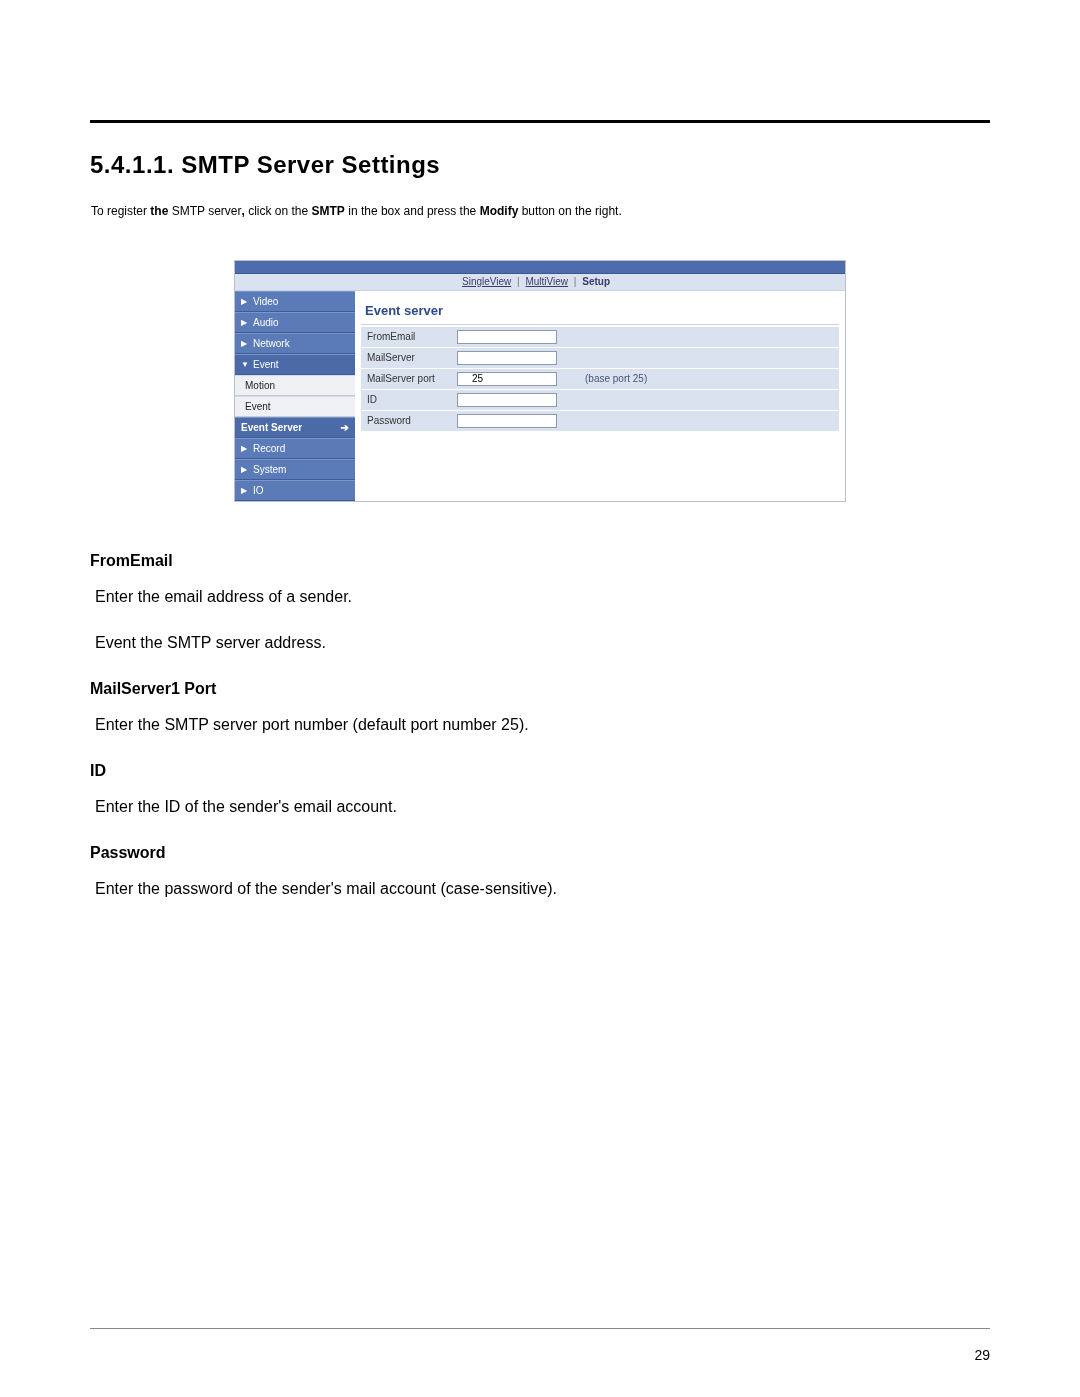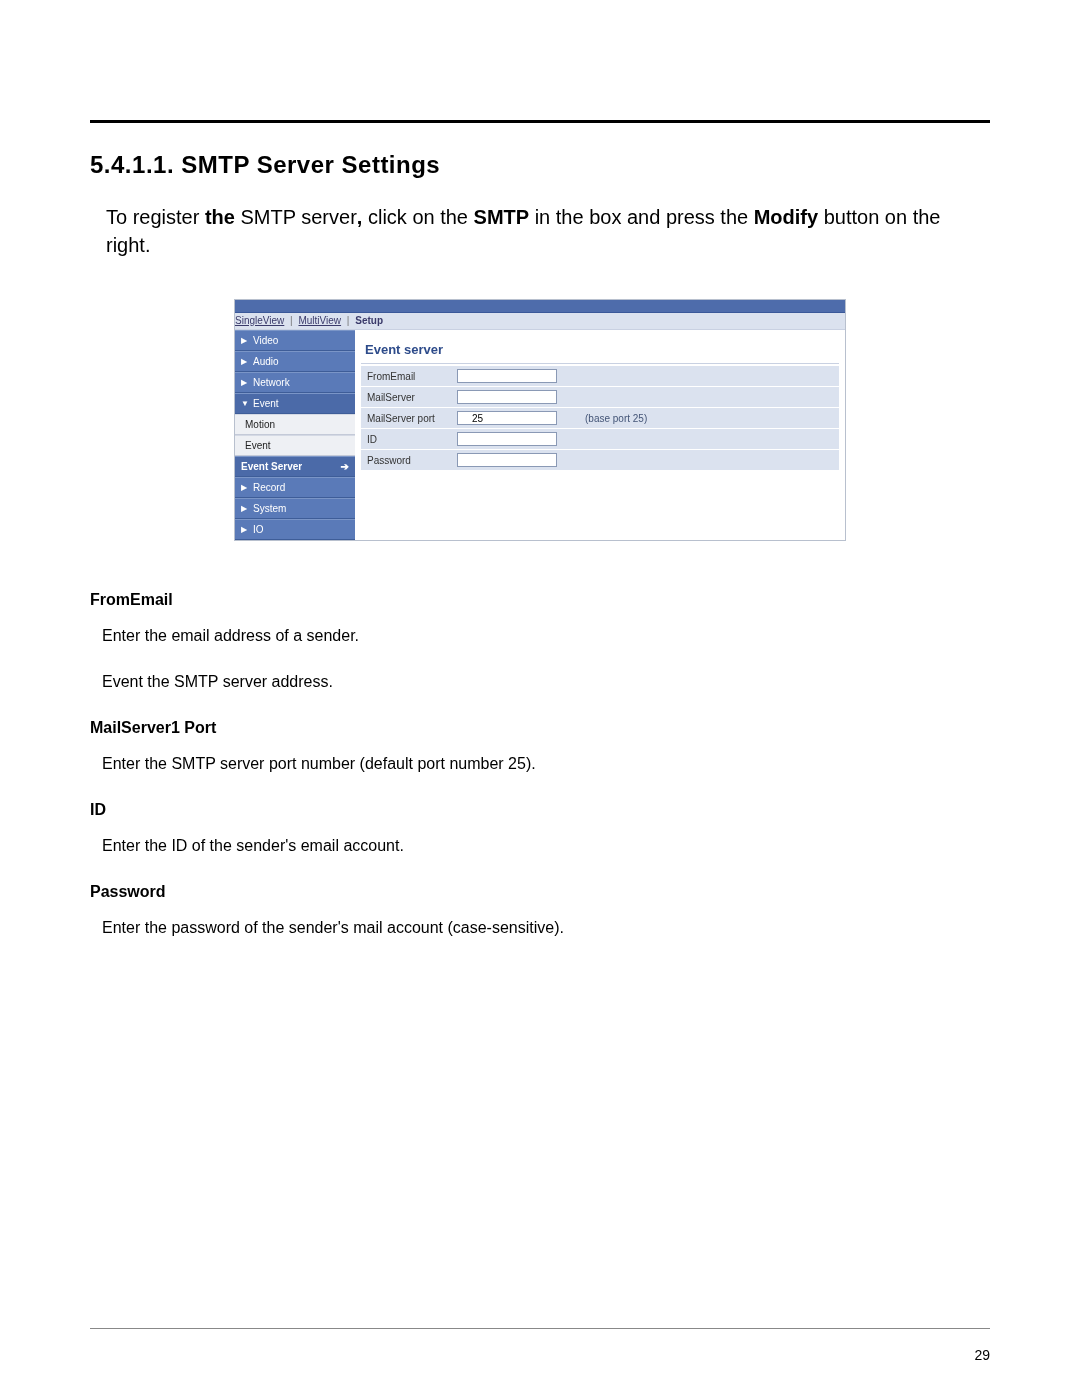--- a/index.html
+++ b/index.html
@@ -1,25 +1,25 @@
 <!DOCTYPE html>
 <html><head>
 <meta charset="utf-8">
 <style>
   html,body{margin:0;padding:0;background:#fff;font-family:Arial,Helvetica,sans-serif;color:#000;}
   .page{width:1080px;min-height:1397px;margin:0 auto;position:relative;box-sizing:border-box;padding:120px 90px 60px 90px;}
   .top-rule{border:none;border-top:3px solid #000;margin:0 0 28px 0;}
   .section-heading{font-family:Arial,Helvetica,sans-serif;font-weight:900;font-size:24px;letter-spacing:0.5px;margin:0 0 24px 0;}
-  .intro{font-size:20px;line-height:1.4;margin:0 0 40px 16px;}
+  .intro{font-size:12px;line-height:1.4;margin:0 0 40px 1px;}
   .intro .b{font-weight:bold;}
 
   
   .ui-shot{width:610px;margin:0 auto 40px auto;border:1px solid #b8c0ce;background:#fff;font-size:11px;color:#333;}
   .top-bar-1{height:12px;background:#4e6cab;border-bottom:1px solid #3a5899;}
-  .top-bar-2{height:16px;background:#dbe2ef;border-bottom:1px solid #c9d1e2;text-align:left;padding-right:8px;line-height:16px;font-size:10px;color:#3a3a6a;}
+  .top-bar-2{height:16px;background:#dbe2ef;border-bottom:1px solid #c9d1e2;text-align:center;padding-right:8px;line-height:16px;font-size:10px;color:#3a3a6a;}
   .top-bar-2 a{color:#3a3a6a;text-decoration:underline;cursor:pointer;}
   .top-bar-2 .sep{margin:0 3px;color:#777;}
   .ui-body{display:flex;align-items:flex-start;background:#fff;min-height:200px;}
   .sidebar{width:120px;flex:0 0 120px;background:#fff;}
   .side-item{background:#5a7ab8;color:#fff;font-size:10px;padding:4px 6px;border-top:1px solid #7a95c7;border-bottom:1px solid #3e5d98;display:flex;align-items:center;gap:4px;}
   .side-item.dark{background:#4b6aa8;}
   .side-item.sub{background:#eef0f4;color:#222;border-top:1px solid #d4d9e4;border-bottom:1px solid #c4cad8;padding-left:10px;}
   .side-item.active{background:#4b6aa8;font-weight:bold;position:relative;}
   .side-item .tri{font-size:8px;display:inline-block;width:8px;}
   .side-item .arrow-right{position:absolute;right:6px;font-size:10px;}
@@ -28,21 +28,21 @@
   .form-row{display:flex;align-items:center;background:#dbe2ef;border-bottom:1px solid #fff;font-size:10px;color:#333;height:20px;}
   .form-row .label{width:90px;flex:0 0 90px;padding-left:6px;}
   .form-row input{height:14px;border:1px solid #8a99b5;font-size:10px;padding:0 14px;width:100px;box-sizing:border-box;background:#fff;}
   .form-row .note{margin-left:28px;color:#445577;font-size:10px;}
   .btn-row{text-align:center;padding:10px 0 4px 0;}
   .btn{display:inline-block;border:1px solid #555;background:#efefef;color:#000;font-size:11px;padding:1px 8px;margin:0 2px;cursor:pointer;border-radius:2px;}
 
   
   .desc-block{margin-top:50px;}
   .desc-term{font-weight:bold;font-size:16px;margin:0 0 18px 0;}
-  .desc-text{font-size:16px;margin:0 0 28px 12px;}
+  .desc-text{font-size:16px;margin:0 0 28px 5px;}
 
   .bottom-rule{position:absolute;left:90px;right:90px;bottom:60px;border:none;border-top:1px solid #888;}
   .page-num{position:absolute;right:90px;bottom:34px;font-size:14px;color:#000;}
 </style>
 </head>
 <body>
 
 <div class="page">
   <hr class="top-rule">
 

